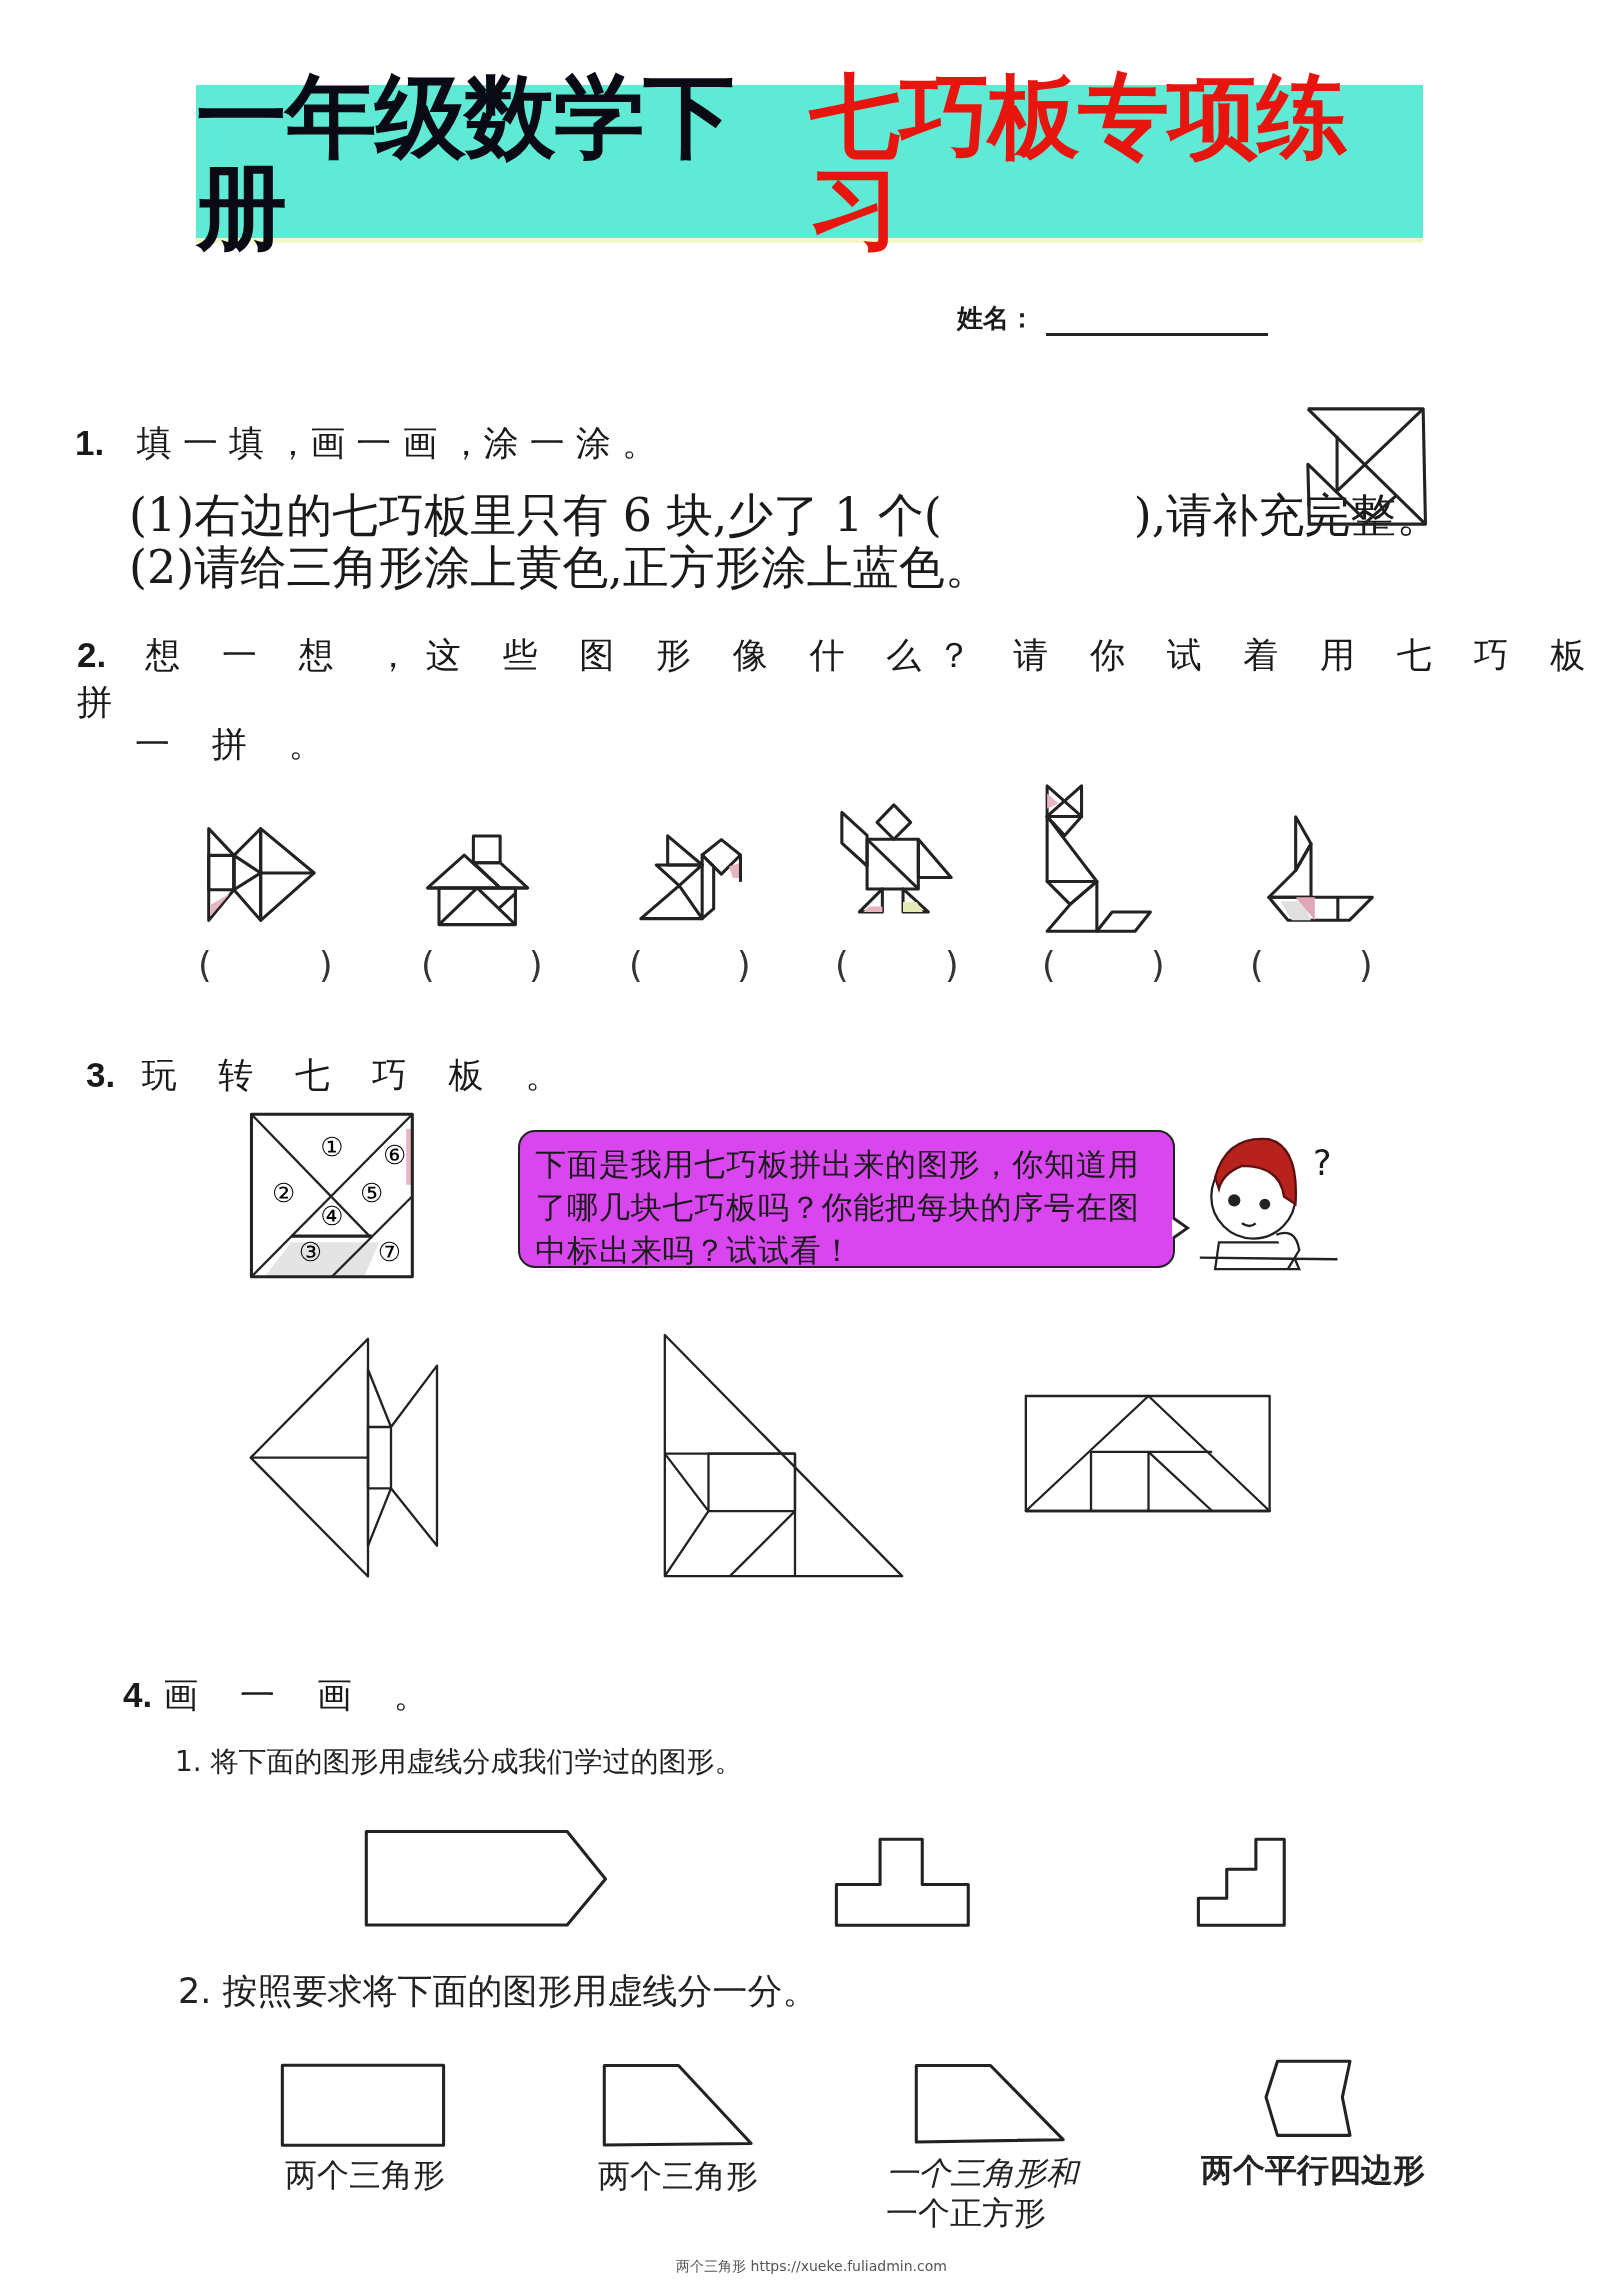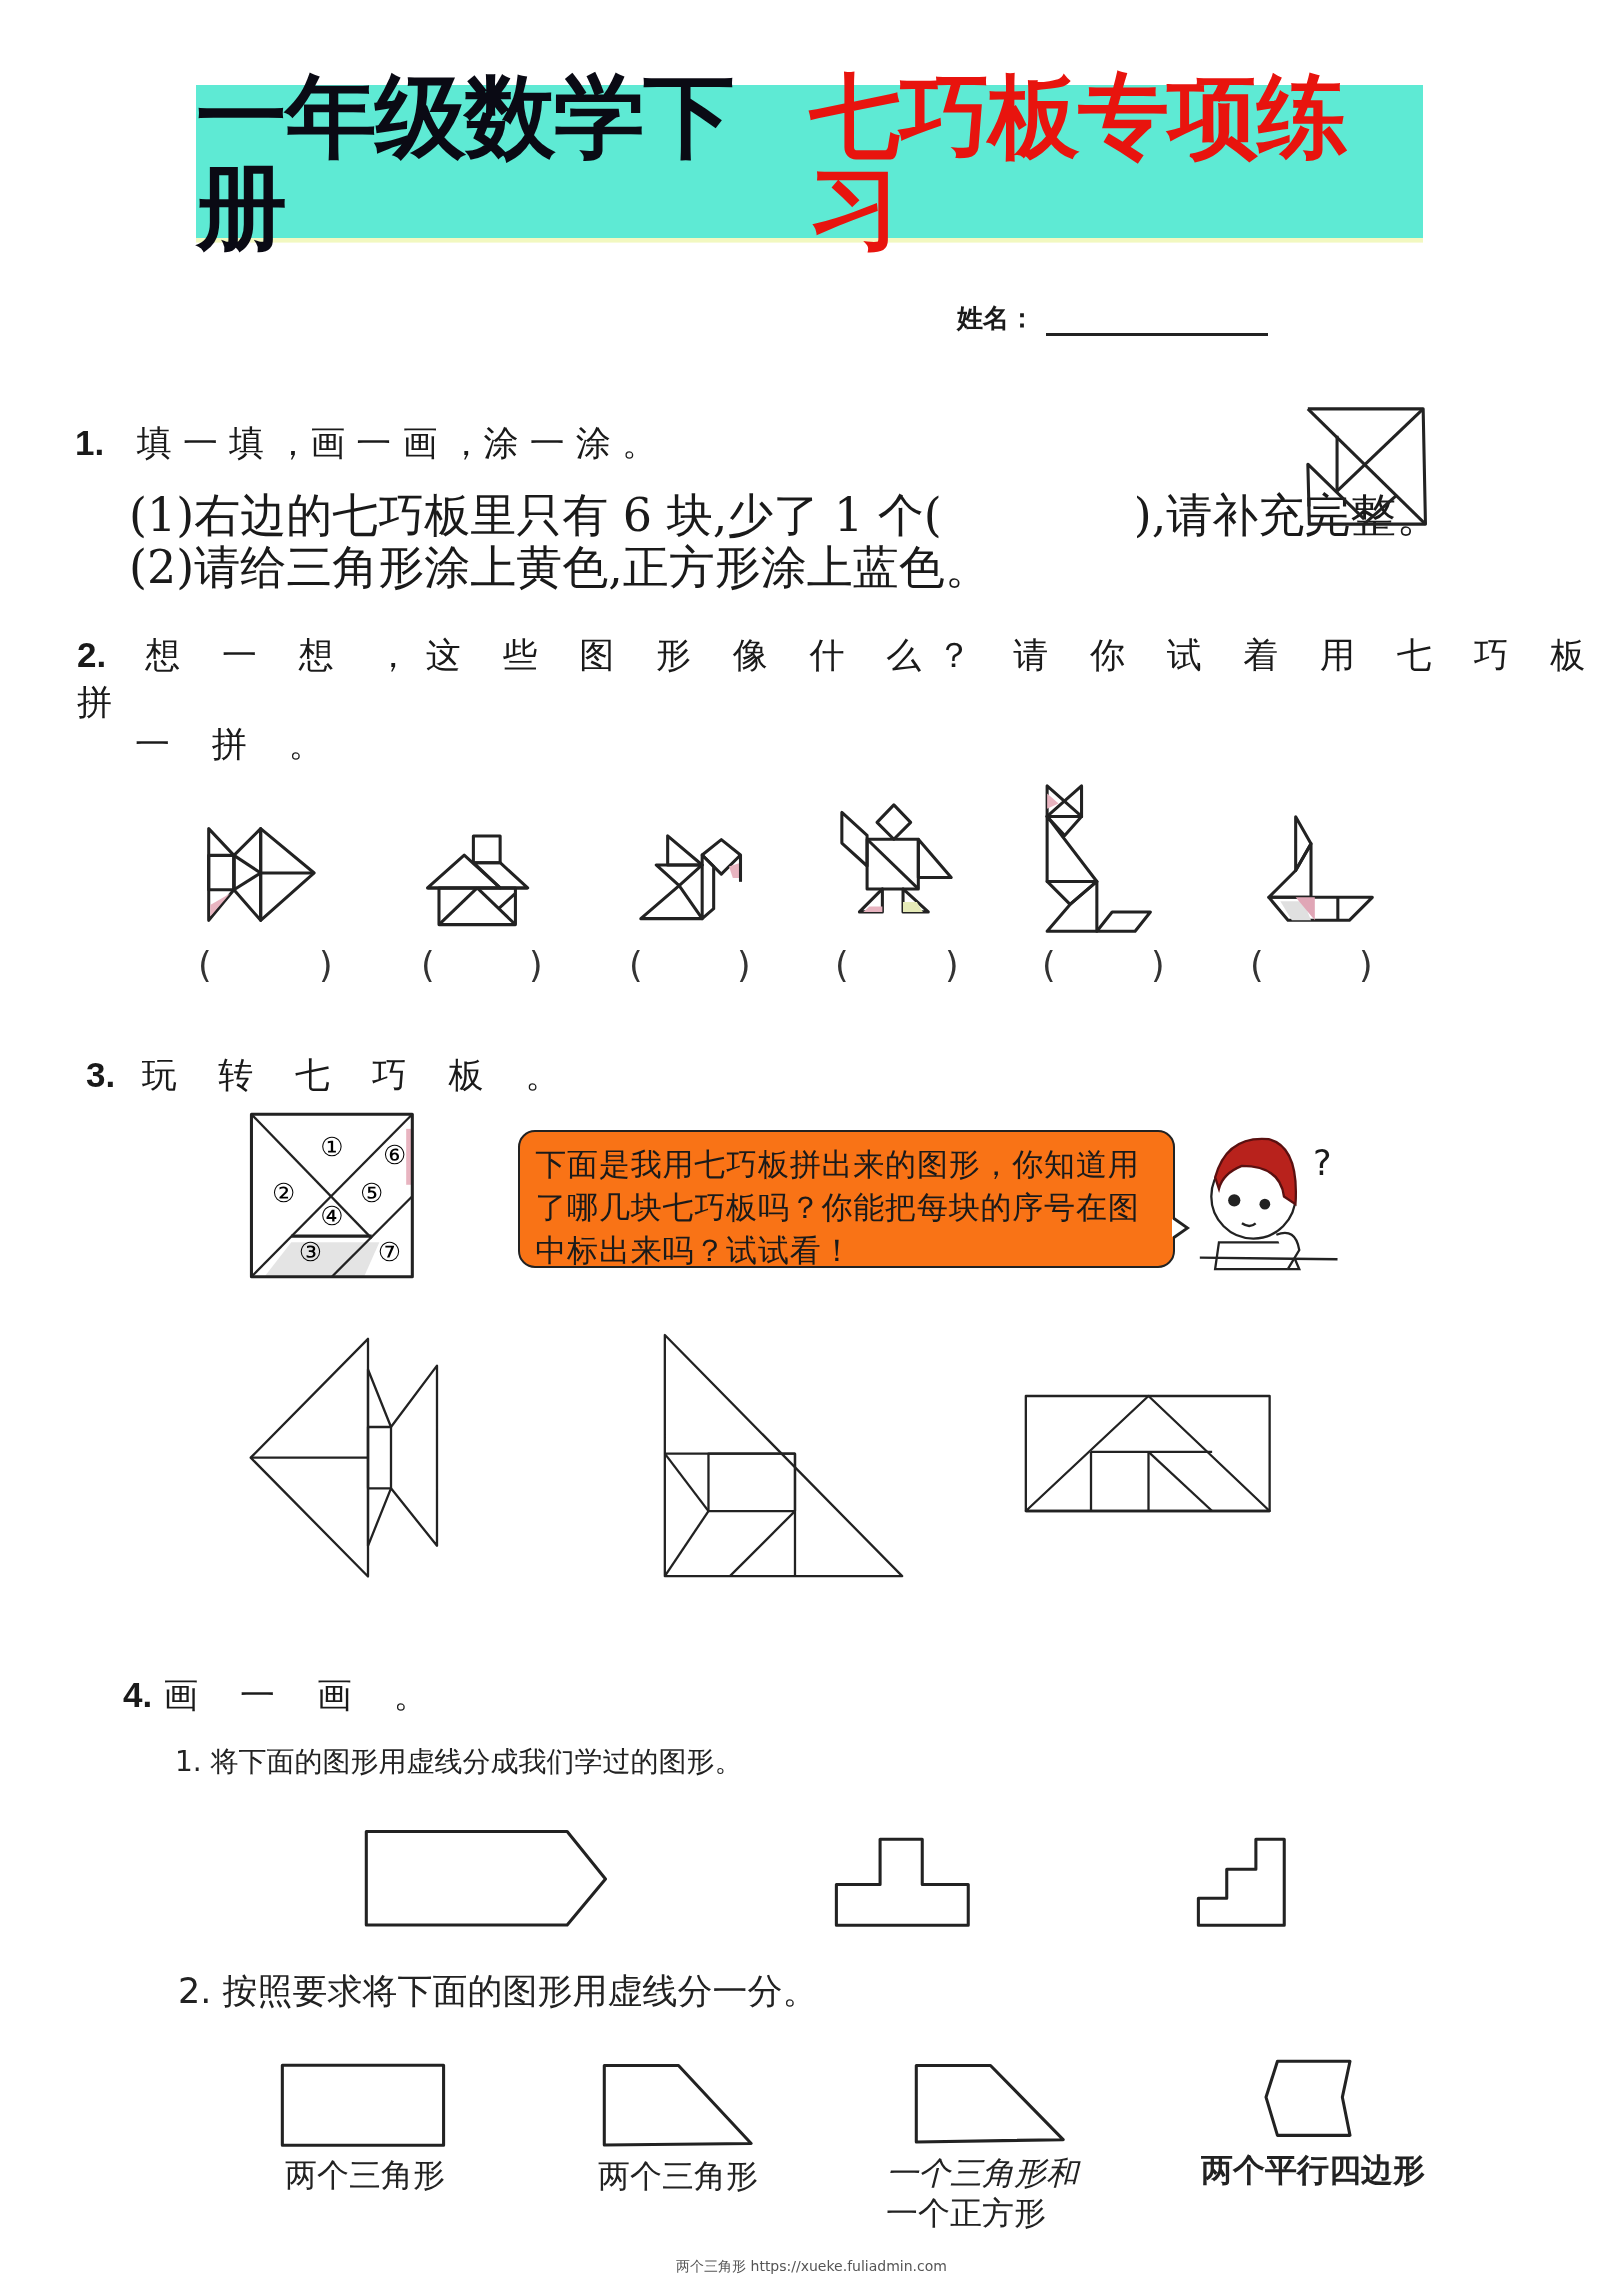--- a/index.html
+++ b/index.html
@@ -15,21 +15,21 @@
   .banner .red { color:#e8140e; }
   .name-row { left:957px; top:301px; font-size:26px; font-weight:bold; display:flex; align-items:flex-end; }
   .name-line { display:inline-block; width:222px; border-bottom:3.1px solid #222; margin-left:10.7px; height:31px; }
   .q-title { font-size:35px; letter-spacing:0; }
   .q-num { font-family:"Liberation Sans",sans-serif; font-weight:bold; }
   .sub { font-family:"DejaVu Serif","Liberation Serif",serif; font-size:46px; }
   .wide { letter-spacing:15.3px; }
   .paren-row { top:945px; left:192px; width:1227px; height:46px; }
   .paren { position:absolute; font-size:35px; color:#333; font-family:"DejaVu Sans",sans-serif; }
   .bubble { left:518px; top:1130px; width:657px; height:138px; border:2.3px solid #222; border-radius:17px;
-            background:#f97316; box-sizing:border-box; padding:10.7px 15.3px; }
+            background:#d946ef; box-sizing:border-box; padding:10.7px 15.3px; }
   .bubble p { margin:0; font-family:"DejaVu Serif",serif; font-size:31px; line-height:43px; letter-spacing:0.8px; }
   .bubble-tail { left:1173px; top:1216px; width:0; height:0; border-top:12.3px solid transparent;
                  border-bottom:12.3px solid transparent; border-left:17px solid #222; }
   .bubble-tail-inner { left:1172px; top:1219px; width:0; height:0; border-top:9.2px solid transparent;
                  border-bottom:9.2px solid transparent; border-left:13px solid #fff; }
   .caption { font-family:"DejaVu Sans",sans-serif; font-size:32px; color:#222; }
   .footer { left:0; width:1623px; top:2258px; text-align:center; font-size:14px; color:#555; }
   svg { position:absolute; overflow:visible; }
   svg .s { fill:none; stroke:#222; stroke-width:4; stroke-linejoin:round; }
   svg .t { fill:none; stroke:#222; stroke-width:3; stroke-linejoin:round; }

